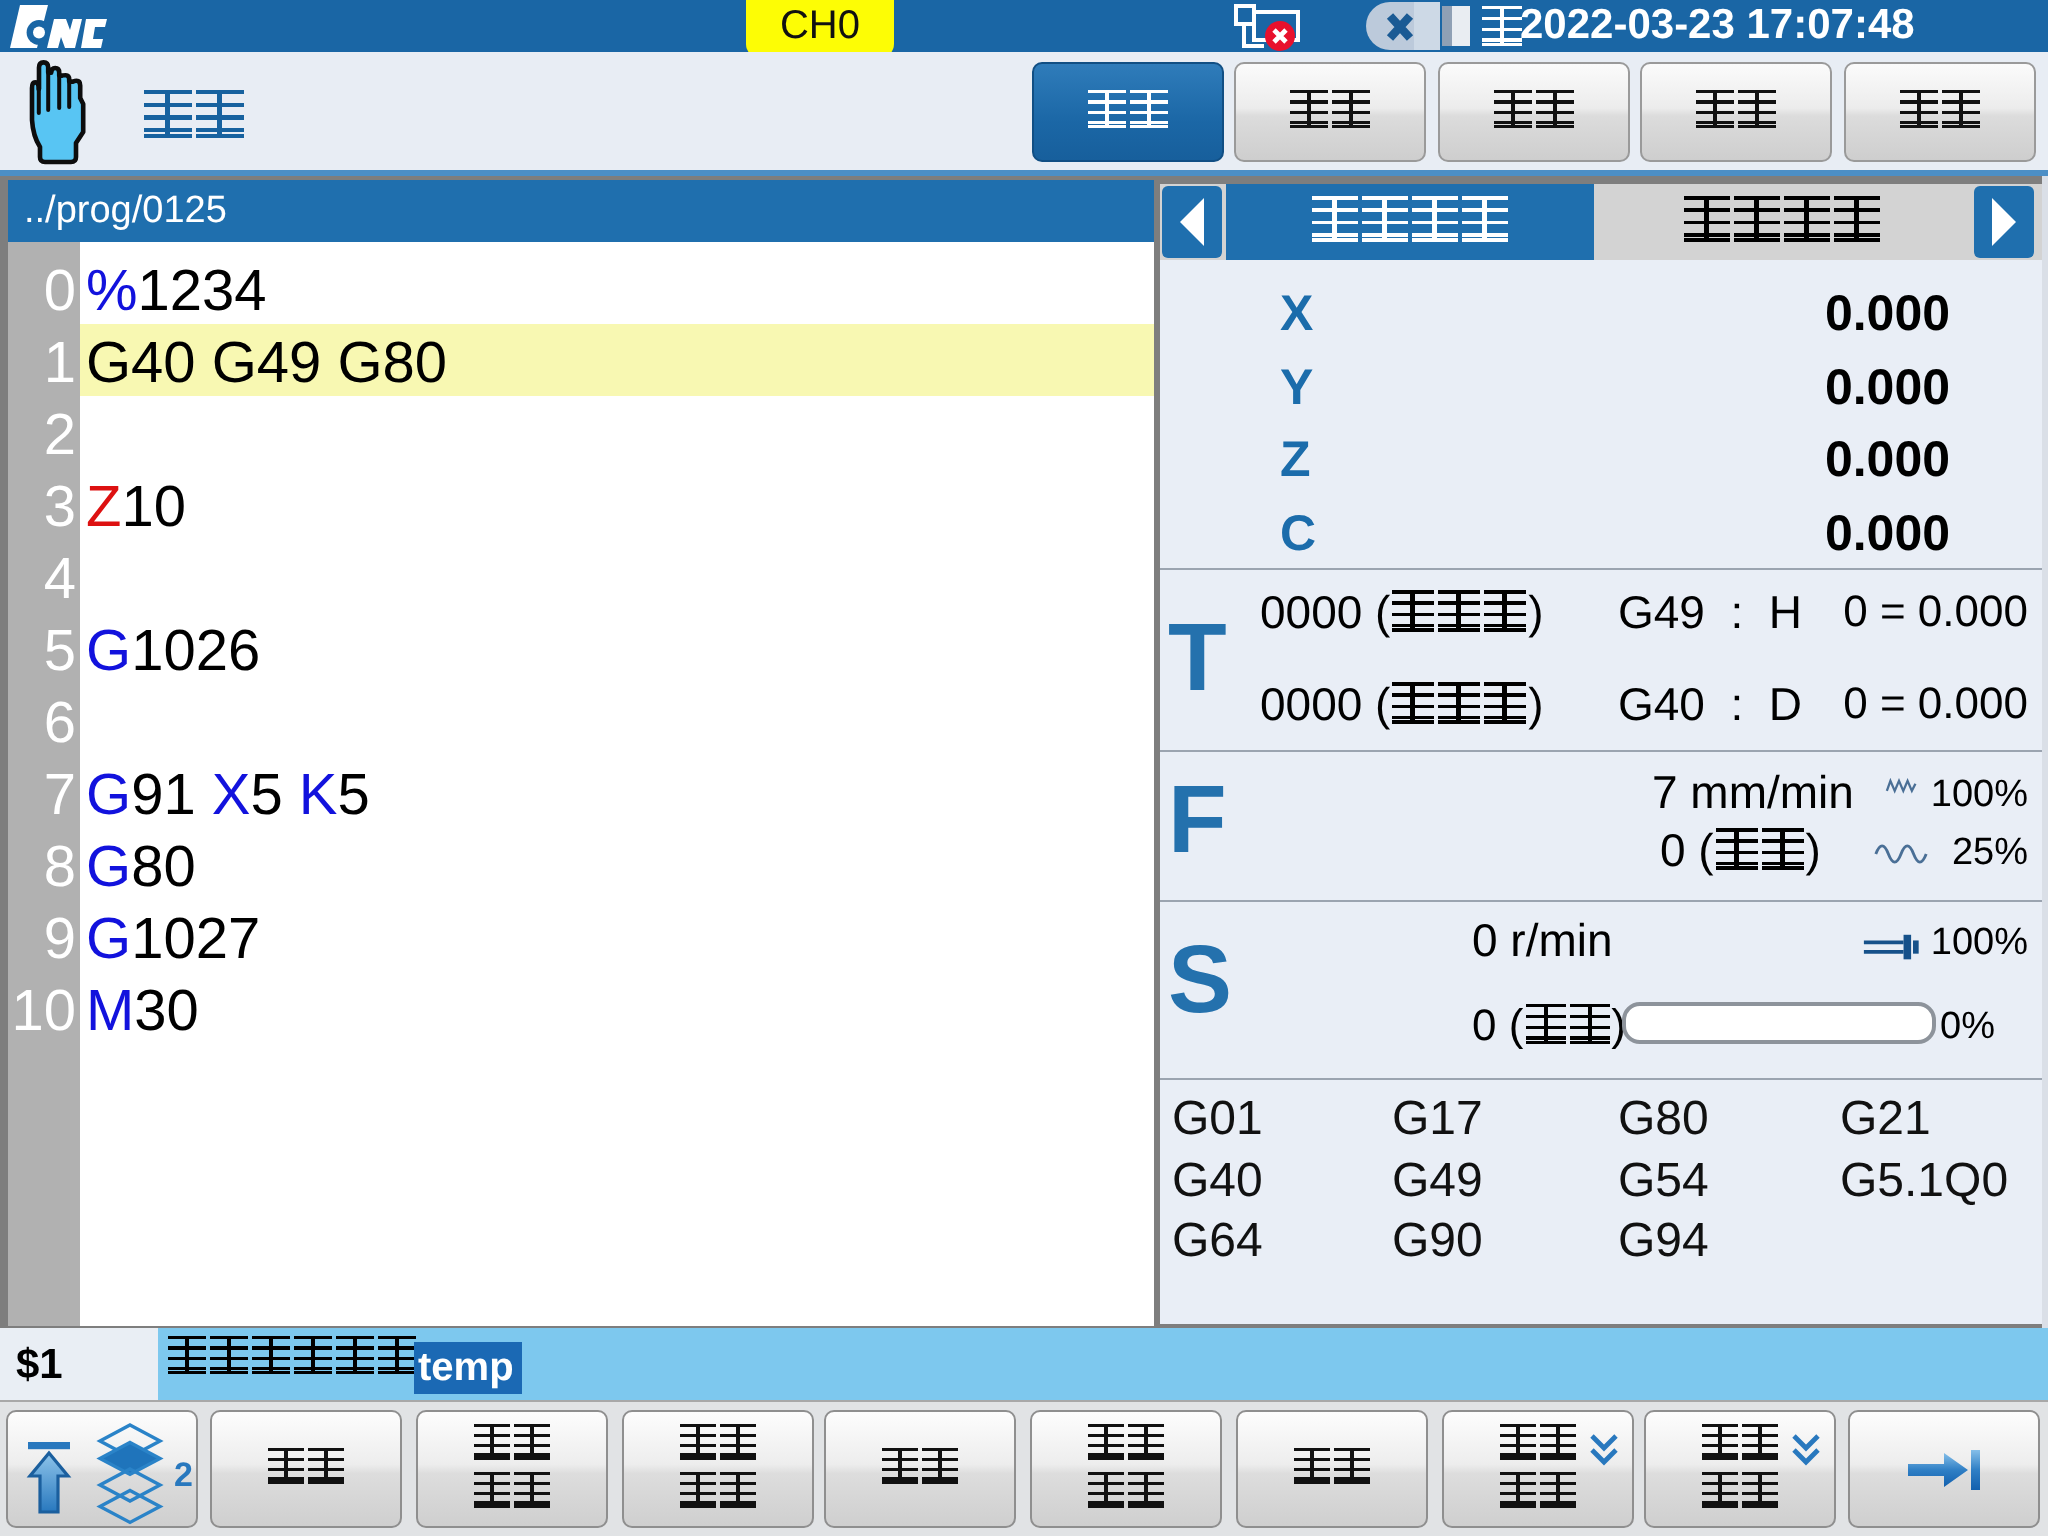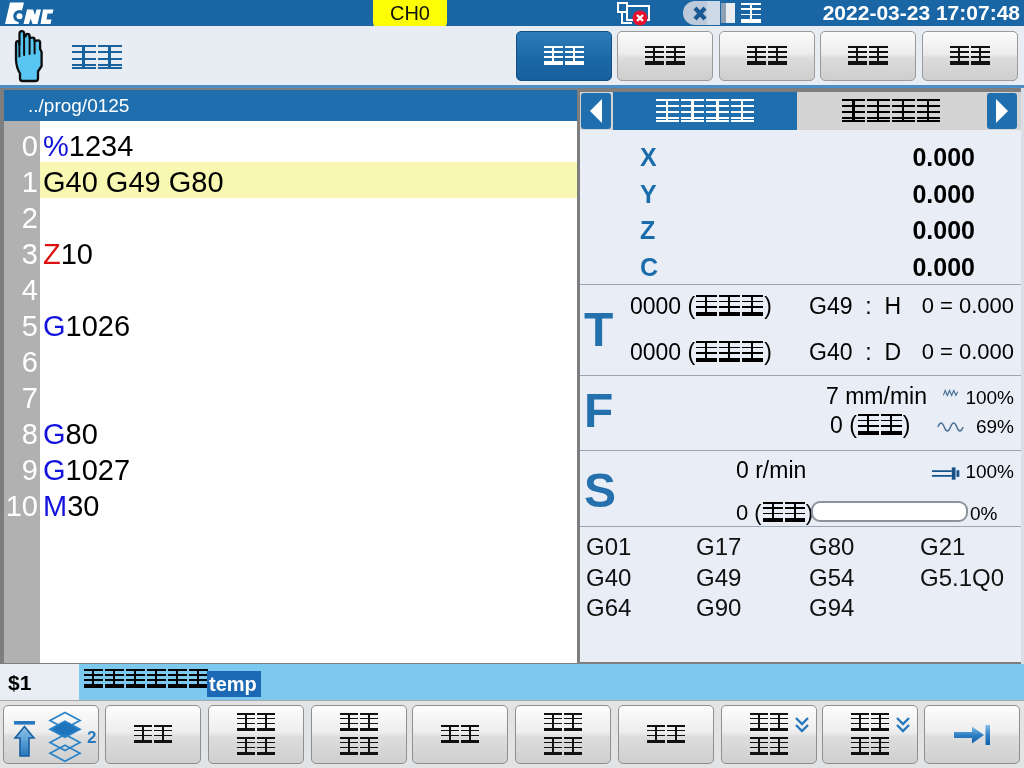--- a/index.html
+++ b/index.html
@@ -6,21 +6,21 @@
 .ab{position:absolute}
 
 .c{display:inline-block;width:.92em;height:.92em;margin:0 .04em;vertical-align:-.09em;
 background:
  linear-gradient(90deg,transparent 0 .40em,currentColor .40em .50em,transparent .50em),
  repeating-linear-gradient(180deg,currentColor 0 .078em,transparent .078em .245em),
  linear-gradient(0deg,currentColor 0 .078em,transparent .078em);}
 
 #topbar{left:0;top:0;width:1024px;height:26px;background:#1a66a5}
 #ch0{left:373px;top:0;width:74px;height:29px;background:#fdfd05;border-radius:0 0 7px 7px;text-align:center;font-size:20px;line-height:27px;color:#111}
-#time{right:4px;top:0;width:260px;height:26px;line-height:26px;text-align:right;color:#fff;font-weight:bold;font-size:21px}
+#time{right:4px;top:0;width:260px;height:26px;line-height:26px;text-align:left;color:#fff;font-weight:bold;font-size:21px}
 #lang{left:740px;top:0;height:26px;line-height:27px;color:#fff;font-size:22px}
 
 #modebar{left:0;top:26px;width:1024px;height:62px;background:#e8edf4;border-bottom:3px solid #4c8fc6}
 #sd{left:71px;top:17px;font-size:26px;font-weight:bold;color:#17629f}
 .tab{top:5px;width:96px;height:50px;border-radius:5px;text-align:center;font-size:21px;line-height:48px;color:#111;
 background:linear-gradient(180deg,#fbfbfb,#ececec 46%,#dcdcdc 54%,#cecece);border:1px solid #9a9a9a}
 .tabsel{background:linear-gradient(180deg,#2f7cba,#1b67a6 60%,#175f9c);border:1px solid #114f84;color:#fff}
 
 #main{left:0;top:88px;width:1024px;height:576px;background:#7e7e7e}
 #lhead{left:4px;top:2px;width:573px;height:31px;background:#1f6fae;color:#fff;font-size:19px;line-height:31px}
@@ -89,40 +89,41 @@
  </svg>
  <div class="ab" id="sd"><i class="c"></i><i class="c"></i></div>
  <div class="ab tab tabsel" style="left:516px"><i class="c"></i><i class="c"></i></div>
  <div class="ab tab" style="left:617px"><i class="c"></i><i class="c"></i></div>
  <div class="ab tab" style="left:719px"><i class="c"></i><i class="c"></i></div>
  <div class="ab tab" style="left:820px"><i class="c"></i><i class="c"></i></div>
  <div class="ab tab" style="left:922px"><i class="c"></i><i class="c"></i></div>
 </div>
 
 <div class="ab" id="main">
- <div class="ab" id="lhead"><span style="padding-left:24px">../prog/0125</span>
+ <div class="ab" id="lhead"><span style="padding-left:8px">../prog/0125</span>
  </div>
  <div class="ab" id="lbody">
   <div class="ab" id="gutter"></div>
   <div class="ab" id="hl"></div>
   <div class="ab ln" style="top:7px">0</div>
   <div class="ab ln" style="top:43px">1</div>
   <div class="ab ln" style="top:79px">2</div>
   <div class="ab ln" style="top:115px">3</div>
   <div class="ab ln" style="top:151px">4</div>
   <div class="ab ln" style="top:187px">5</div>
   <div class="ab ln" style="top:223px">6</div>
   <div class="ab ln" style="top:259px">7</div>
   <div class="ab ln" style="top:295px">8</div>
   <div class="ab ln" style="top:331px">9</div>
   <div class="ab ln" style="top:367px">10</div>
   <div class="ab code" style="top:7px"><span class="b">%</span>1234</div>
   <div class="ab code" style="top:43px">G40 G49 G80</div>
   <div class="ab code" style="top:115px"><span class="r">Z</span>10</div>
   <div class="ab code" style="top:187px"><span class="b">G</span>1026</div>
+  <div class="ab code" style="top:259px"><span class="b">G</span>91 <span class="b">X</span>5 <span class="b">K</span>5</div>
   <div class="ab code" style="top:295px"><span class="b">G</span>80</div>
   <div class="ab code" style="top:331px"><span class="b">G</span>1027</div>
   <div class="ab code" style="top:367px"><span class="b">M</span>30</div>
  </div>
 
  <div class="ab" id="rp">
   <div class="ab" id="rphead">
    <div class="ab arrowbtn" style="left:1px"><svg width="30" height="36">
             <path d="M21,6 L9,18 L21,30 Z" fill="#fff"></path>
           </svg></div>
@@ -155,38 +156,38 @@
    <div class="ab big" style="left:4px;top:7px">F</div>
    <div class="ab rtxt" style="left:246px;top:5px">7 mm/min</div>
    <svg class="ab" style="left:360px;top:13px" width="24" height="10" viewBox="0 0 26 14">
           <polyline points="1,9 3.5,2 6.5,9 9.5,2 12.5,9 15.5,2 18.5,9 21,4" fill="none" stroke="#4a6f96" stroke-width="1.6"></polyline>
         </svg>
    <div class="ab rtxt" style="left:372px;top:7px;width:62px;text-align:right;font-size:19px">100%</div>
    <div class="ab rtxt" style="left:250px;top:34px">0 (<i class="c"></i><i class="c"></i>)</div>
    <svg class="ab" style="left:357px;top:44px" width="27" height="14" viewBox="0 0 30 14">
           <path d="M1,7 q3.5,-9 7,0 q3.5,9 7,0 q3.5,-9 7,0 q3.5,9 7,0" fill="none" stroke="#4a6f96" stroke-width="1.6"></path>
         </svg>
-   <div class="ab rtxt" style="left:372px;top:36px;width:62px;text-align:right;font-size:19px">69%</div>
+   <div class="ab rtxt" style="left:372px;top:36px;width:62px;text-align:right;font-size:19px">25%</div>
   </div>
 
   <div class="ab sect" style="top:358px;height:89px">
    <div class="ab big" style="left:4px;top:12px">S</div>
    <div class="ab rtxt" style="left:156px;top:4px">0 r/min</div>
    <svg class="ab" style="left:351px;top:15px" width="34" height="16" viewBox="0 0 36 16">
           <path d="M1,5 L22,5 M1,10 L22,10" stroke="#16518a" stroke-width="2"></path>
           <rect x="22" y="1" width="4" height="13" fill="#16518a"></rect>
           <rect x="27" y="4" width="3" height="7" fill="#16518a"></rect>
         </svg>
    <div class="ab rtxt" style="left:372px;top:6px;width:62px;text-align:right;font-size:19px">100%</div>
    <div class="ab rtxt" style="left:156px;top:47px;font-size:22px">0 (<i class="c"></i><i class="c"></i>)</div>
    <div class="ab" style="left:231px;top:50px;width:157px;height:21px;background:#fff;border:2px solid #8d939b;border-radius:9px"></div>
    <div class="ab rtxt" style="left:390px;top:48px;font-size:19px">0%</div>
   </div>
 
-  <div class="ab sect" style="top:434px;height:158px">
+  <div class="ab sect" style="top:447px;height:158px">
    <div class="ab gg" style="left:6px;top:5px">G01</div>
    <div class="ab gg" style="left:116px;top:5px">G17</div>
    <div class="ab gg" style="left:229px;top:5px">G80</div>
    <div class="ab gg" style="left:340px;top:5px">G21</div>
    <div class="ab gg" style="left:6px;top:36px">G40</div>
    <div class="ab gg" style="left:116px;top:36px">G49</div>
    <div class="ab gg" style="left:229px;top:36px">G54</div>
    <div class="ab gg" style="left:340px;top:36px">G5.1Q0</div>
    <div class="ab gg" style="left:6px;top:66px">G64</div>
    <div class="ab gg" style="left:116px;top:66px">G90</div>

